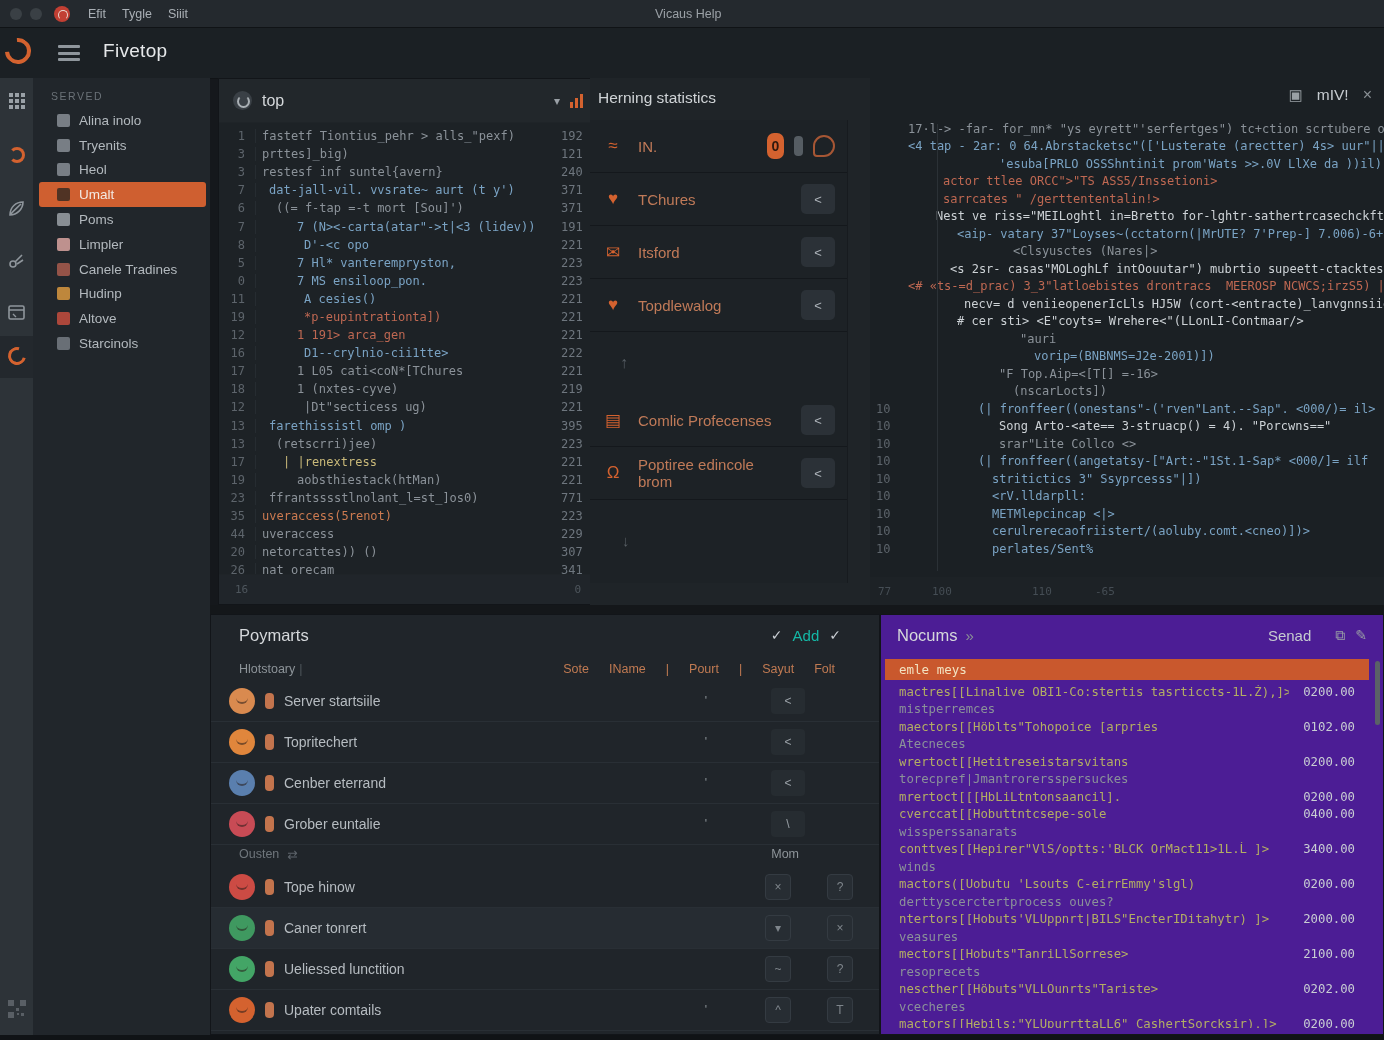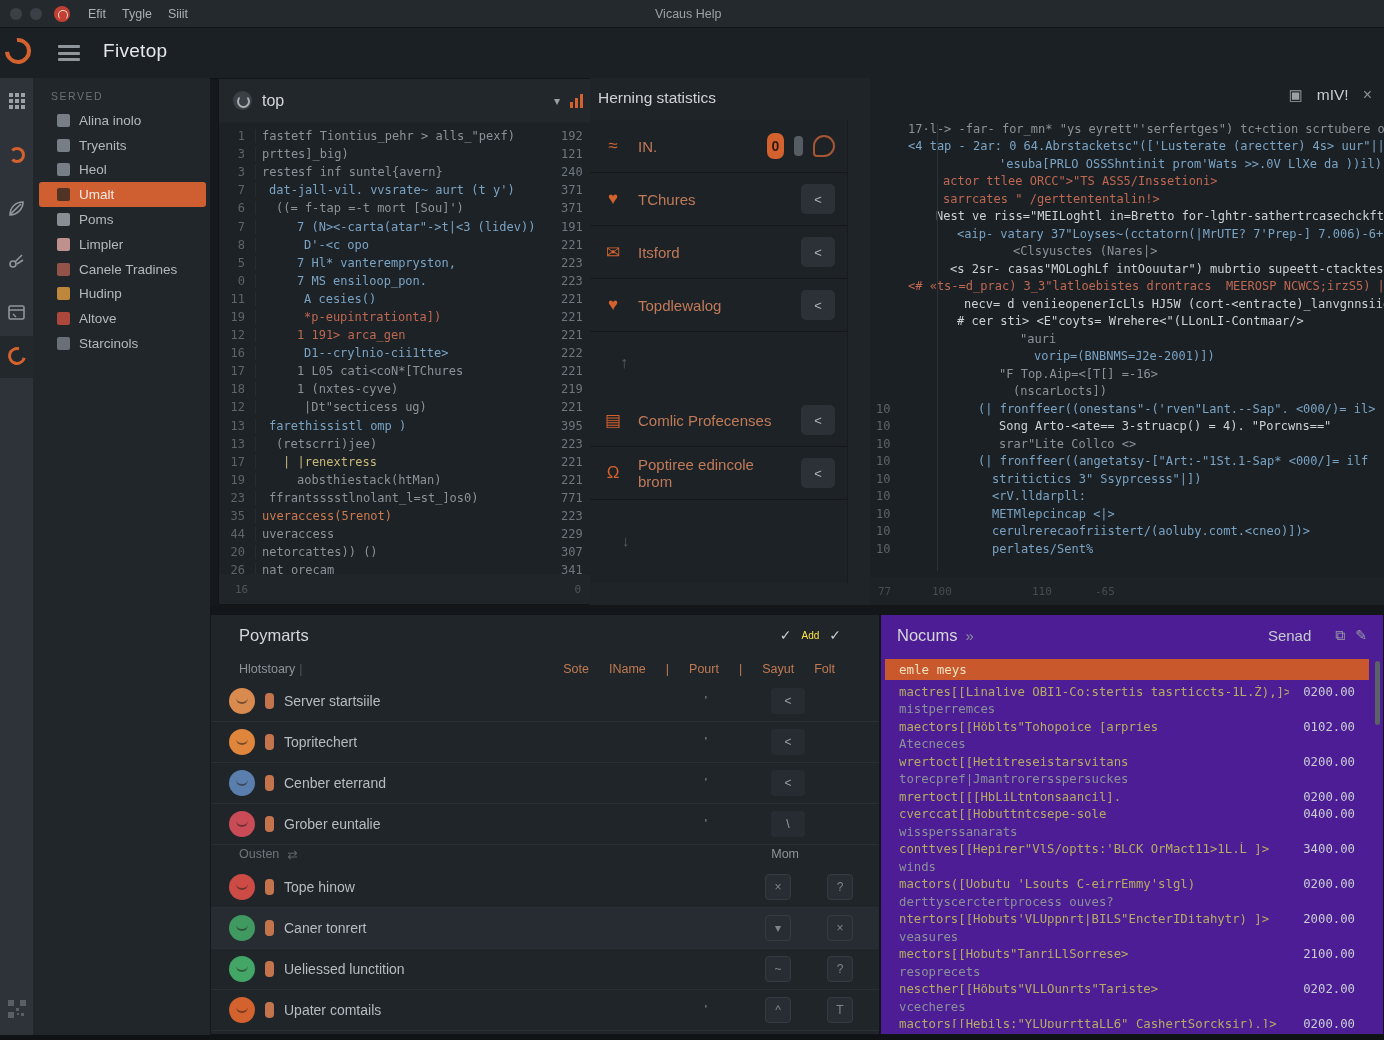--- a/index.html
+++ b/index.html
@@ -81,21 +81,21 @@
   .rline{display:flex;height:17.5px;align-items:center;font-size:12px;}
   .rline .rln{width:26px;text-align:left;color:#5d646b;flex:0 0 26px;padding-left:6px;}
   .rline .rtext{flex:1;white-space:pre;overflow:hidden;}
   .rc-axis{position:absolute;left:0;bottom:0;right:0;height:28px;background:#1d2226;display:flex;align-items:center;gap:0;font-size:11px;color:#454d54;font-family:"DejaVu Sans Mono",monospace;}
   .rc-axis span{position:absolute;}
   
   .panel-pay{left:210px;top:614px;width:670px;height:421px;background:#20252a;}
   .pay-head{position:absolute;left:0;top:0;right:0;height:40px;display:flex;align-items:center;padding:0 28px;}
   .pay-title{font-size:16.5px;color:#d5d8db;flex:1;}
   .pay-check{color:#c9ced3;font-size:14px;margin:0 10px;cursor:pointer;}
-  .pay-add{font-size:10px;color:#fde047;cursor:pointer;}
+  .pay-add{font-size:15px;color:#14b8a6;cursor:pointer;}
   .pay-thead{position:absolute;left:0;top:42px;right:0;height:24px;display:flex;align-items:center;padding:0 28px;font-size:12.5px;color:#8d9499;}
   .pay-thead .pipe{color:#4e555b;margin:0 4px;}
   .pay-cols{position:absolute;right:44px;display:flex;gap:20px;color:#c07a52;}
   .pay-row{height:40px;display:flex;align-items:center;gap:10px;padding:0 18px;border-bottom:1px solid #292f35;position:relative;}
   .pay-row.hl{background:#262c32;}
   .avatar{width:26px;height:26px;border-radius:50%;flex:0 0 26px;position:relative;}
   .avatar::after{content:"";position:absolute;left:7px;top:8px;width:12px;height:6px;border-bottom:2px solid rgba(40,30,25,.55);border-radius:0 0 8px 8px;}
   .mini-pill{width:9px;height:16px;border-radius:4px;background:#c3744d;flex:0 0 9px;}
   .pay-label{font-size:14px;color:#b6bcc1;flex:1;}
   .pay-tick{position:absolute;right:172px;color:#8a9196;font-size:12px;}

